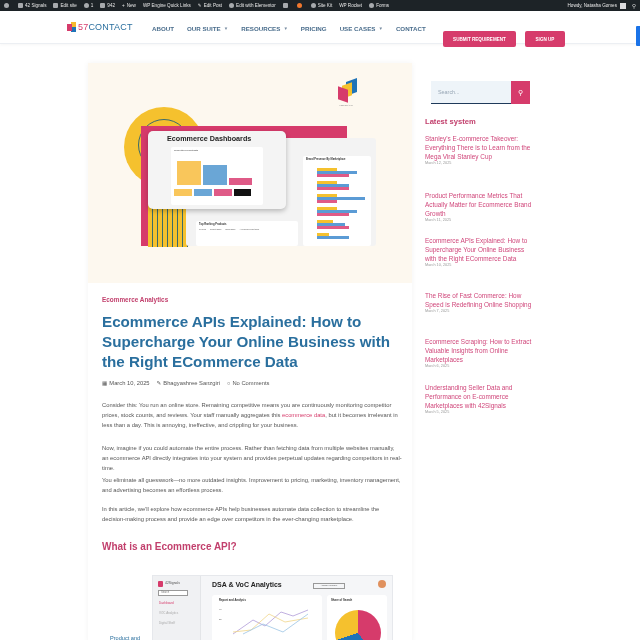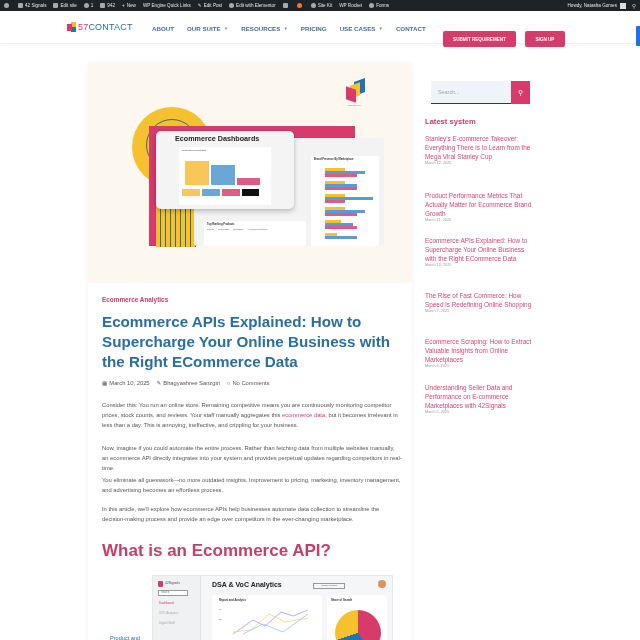--- a/index.html
+++ b/index.html
@@ -35,32 +35,32 @@
   .title { position: absolute; left: 14px; top: 249px; width: 300px; font-size: 15.2px; line-height: 20px; font-weight: bold; color: #2a6f9e; }
   .meta { position: absolute; left: 14px; top: 317px; font-size: 5.8px; color: #555; display: flex; align-items: center; }
   .meta .mi { display: flex; align-items: center; margin-right: 7px; }
   .meta .ico { margin-right: 2px; font-size: 5.6px; color: #555; }
   .body-p { position: absolute; left: 14px; width: 300px; font-size: 5.8px; line-height: 9.8px; color: #555; }
   .body-p a { color: #d63b6b; text-decoration: none; }
   .p1 { top: 338px; }
   .p2 { top: 381px; }
   .p3 { top: 413px; }
   .p4 { top: 442px; }
-  .h2 { position: absolute; left: 14px; top: 478px; font-size: 17px; font-weight: bold; color: #c2406d; }
+  .h2 { position: absolute; left: 14px; top: 478px; font-size: 10px; font-weight: bold; color: #c2406d; }
   .shot2 { position: absolute; left: 64px; top: 512px; width: 241px; height: 70px; background: #f5f6f8; border: 1px solid #e6e8ec; overflow: hidden; }
   .caption-link { position: absolute; left: 22px; top: 572px; font-size: 5.6px; color: #2a6f9e; }
   
   .search { position: absolute; left: 431px; top: 81px; width: 80px; height: 23px; background: #eef4f9; border-bottom: 1px solid #1f3a5a; font-size: 5.4px; color: #97a6b5; padding: 8px 0 0 7px; }
   .search-btn { position: absolute; left: 511px; top: 81px; width: 19px; height: 23px; background: #d63b6b; color: #fff; display: flex; align-items: center; justify-content: center; font-size: 7px; }
   .latest-h { position: absolute; left: 425px; top: 117px; font-size: 7.6px; font-weight: bold; color: #c2406d; }
   .post { position: absolute; left: 425px; width: 112px; }
   .post .pt { font-size: 6.4px; line-height: 9px; color: #d0467a; }
   .post .pd { font-size: 3.8px; color: #9a9a9a; margin-top: 0px; }
   
-  .h-abs { position: absolute; margin-left: 8px; }
+  .h-abs { position: absolute; }
 </style>
 </head>
 <body>
 
 <div class="adminbar">
   <div class="ab-item">
       <span class="ab-ico"></span>
     </div>
   <div class="ab-item">
       <span class="ab-ico sq"></span>

